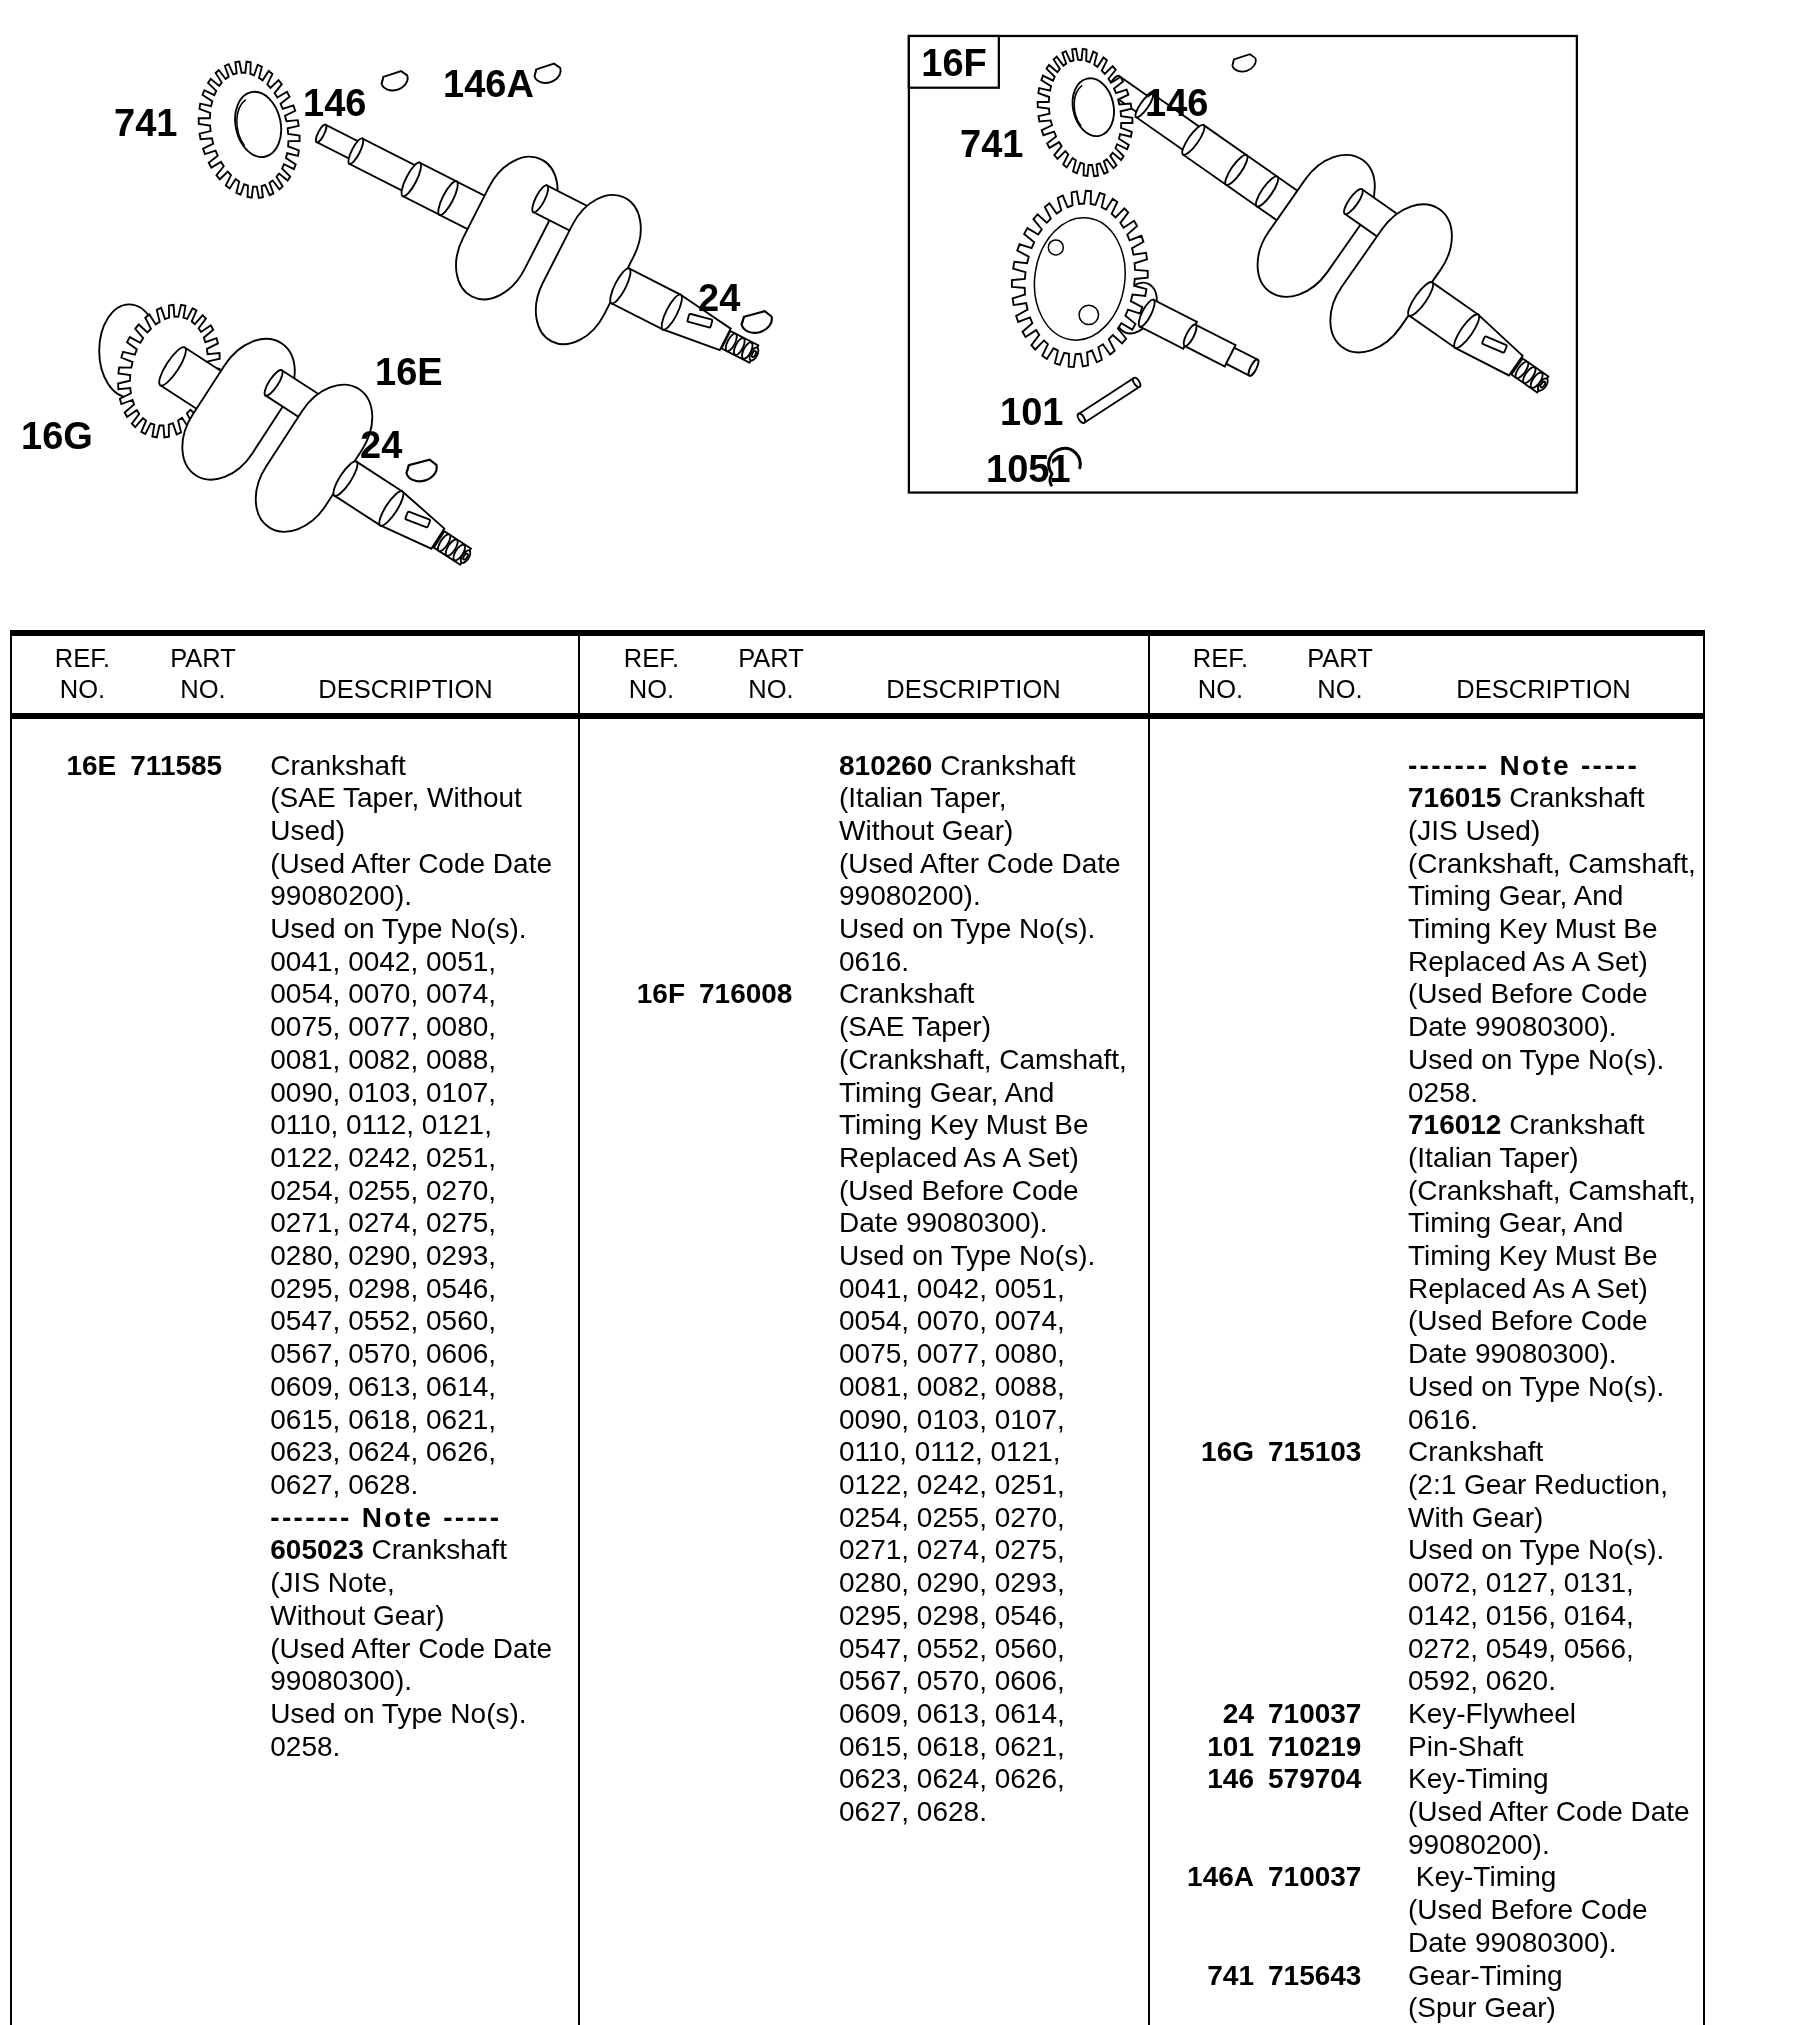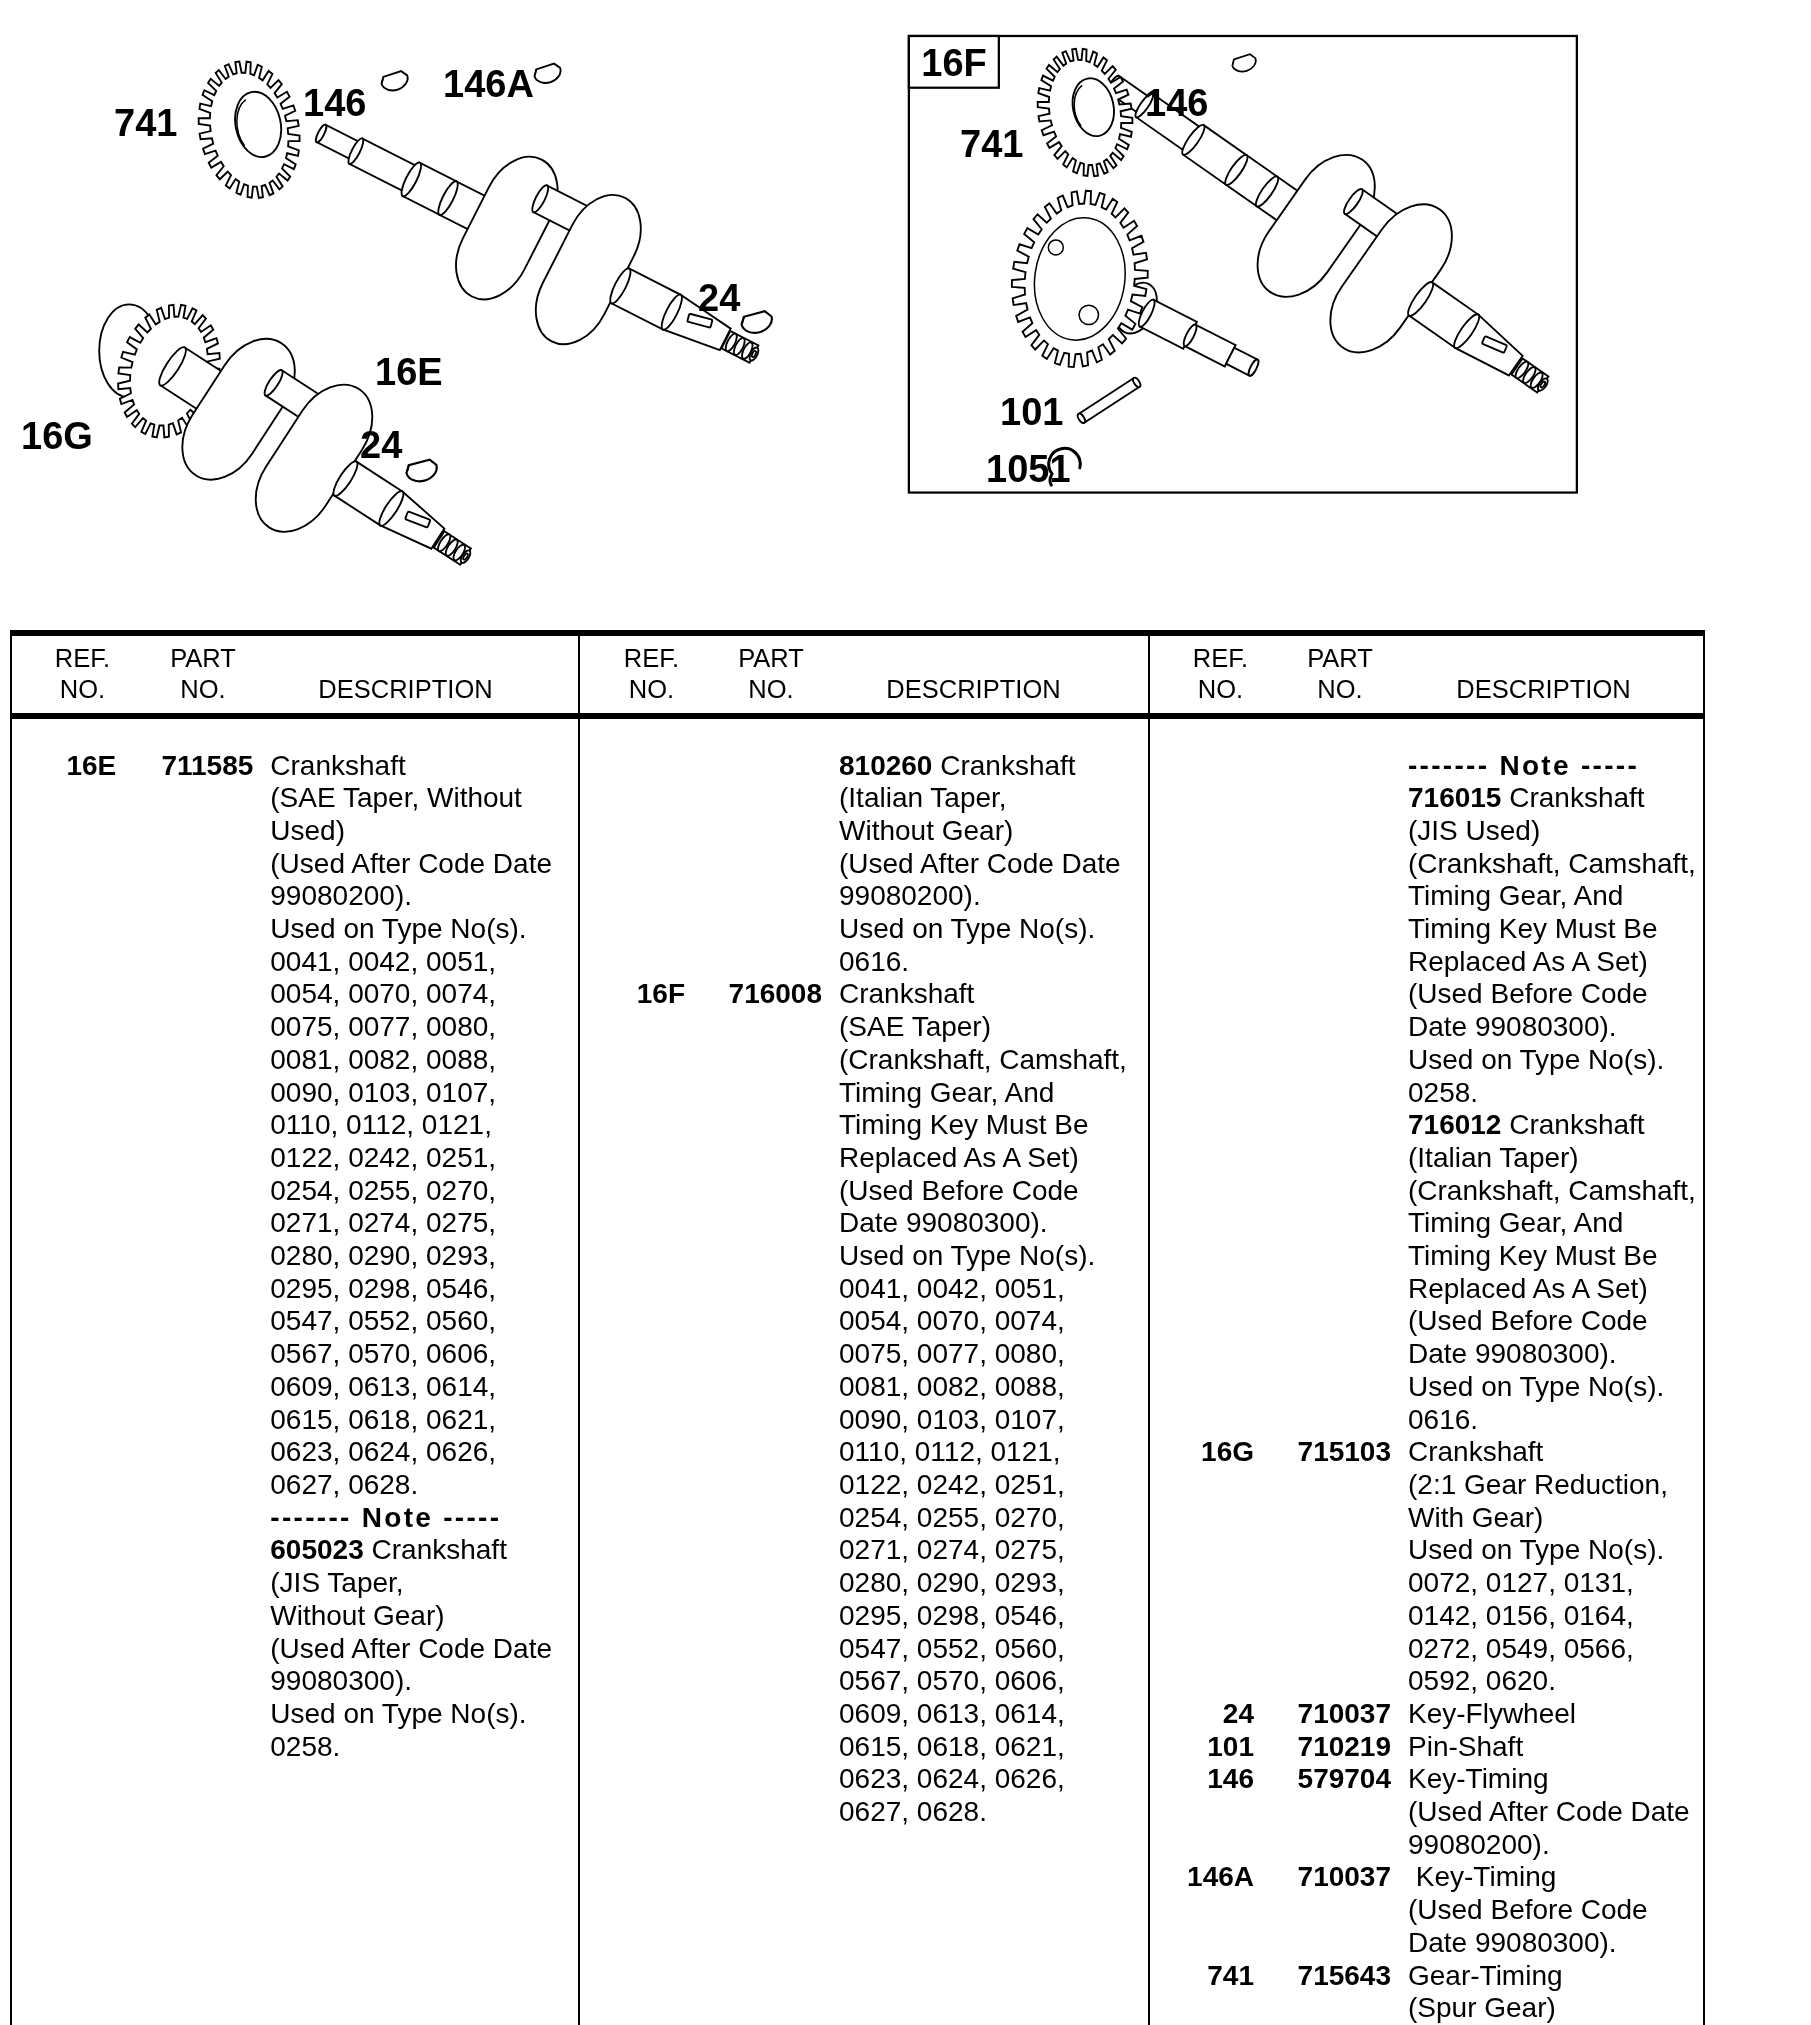--- a/index.html
+++ b/index.html
@@ -10,21 +10,21 @@
   svg{position:absolute;left:0;top:0;}
   .callout{
     position:absolute;font-weight:bold;font-size:38px;line-height:1;
     letter-spacing:0px;white-space:pre;
   }
   .boxlabel{text-align:center;}
   .hdr{position:absolute;font-size:25.5px;line-height:1.1;text-align:center;white-space:pre;}
   .rule{position:absolute;background:#000;}
   .line{position:absolute;font-size:28px;line-height:1;white-space:pre;}
   .line .ref{position:absolute;left:0;width:105px;text-align:right;font-weight:bold;}
-  .line .part{position:absolute;left:119px;width:123px;text-align:right;font-weight:bold;}
+  .line .part{position:absolute;left:119px;width:123px;text-align:left;font-weight:bold;}
   .line .desc{position:absolute;left:259px;}
   .line .desc b{font-weight:bold;}
   .note-line{letter-spacing:2.3px;font-weight:bold;text-align:right;}
 </style>
 </head>
 <body>
 
 <div class="page">
 
   <svg id="diagram-svg" width="1811" height="626" viewBox="0 0 2415 835">
@@ -217,21 +217,21 @@
       <div class="line" style="left: 11.3px; top: 1242px; width: 567px;"><span class="desc"><span>0280, 0290, 0293,</span></span></div>
       <div class="line" style="left: 11.3px; top: 1275px; width: 567px;"><span class="desc"><span>0295, 0298, 0546,</span></span></div>
       <div class="line" style="left: 11.3px; top: 1307px; width: 567px;"><span class="desc"><span>0547, 0552, 0560,</span></span></div>
       <div class="line" style="left: 11.3px; top: 1340px; width: 567px;"><span class="desc"><span>0567, 0570, 0606,</span></span></div>
       <div class="line" style="left: 11.3px; top: 1373px; width: 567px;"><span class="desc"><span>0609, 0613, 0614,</span></span></div>
       <div class="line" style="left: 11.3px; top: 1406px; width: 567px;"><span class="desc"><span>0615, 0618, 0621,</span></span></div>
       <div class="line" style="left: 11.3px; top: 1438px; width: 567px;"><span class="desc"><span>0623, 0624, 0626,</span></span></div>
       <div class="line" style="left: 11.3px; top: 1471px; width: 567px;"><span class="desc"><span>0627, 0628.</span></span></div>
       <div class="line" style="left: 11.3px; top: 1504px; width: 567px;"><span class="desc note-line"><b>------- Note -----</b></span></div>
       <div class="line" style="left: 11.3px; top: 1536px; width: 567px;"><span class="desc"><b>605023</b><span> Crankshaft</span></span></div>
-      <div class="line" style="left: 11.3px; top: 1569px; width: 567px;"><span class="desc"><span>(JIS Taper,</span></span></div>
+      <div class="line" style="left: 11.3px; top: 1569px; width: 567px;"><span class="desc"><span>(JIS Note,</span></span></div>
       <div class="line" style="left: 11.3px; top: 1602px; width: 567px;"><span class="desc"><span>Without Gear)</span></span></div>
       <div class="line" style="left: 11.3px; top: 1635px; width: 567px;"><span class="desc"><span>(Used After Code Date</span></span></div>
       <div class="line" style="left: 11.3px; top: 1667px; width: 567px;"><span class="desc"><span>99080300).</span></span></div>
       <div class="line" style="left: 11.3px; top: 1700px; width: 567px;"><span class="desc"><span>Used on Type No(s).</span></span></div>
       <div class="line" style="left: 11.3px; top: 1733px; width: 567px;"><span class="desc"><span>0258.</span></span></div>
       <div class="line" style="left: 580px; top: 752px; width: 568px;"><span class="desc"><b>810260</b><span> Crankshaft</span></span></div>
       <div class="line" style="left: 580px; top: 784px; width: 568px;"><span class="desc"><span>(Italian Taper,</span></span></div>
       <div class="line" style="left: 580px; top: 817px; width: 568px;"><span class="desc"><span>Without Gear)</span></span></div>
       <div class="line" style="left: 580px; top: 850px; width: 568px;"><span class="desc"><span>(Used After Code Date</span></span></div>
       <div class="line" style="left: 580px; top: 882px; width: 568px;"><span class="desc"><span>99080200).</span></span></div>

